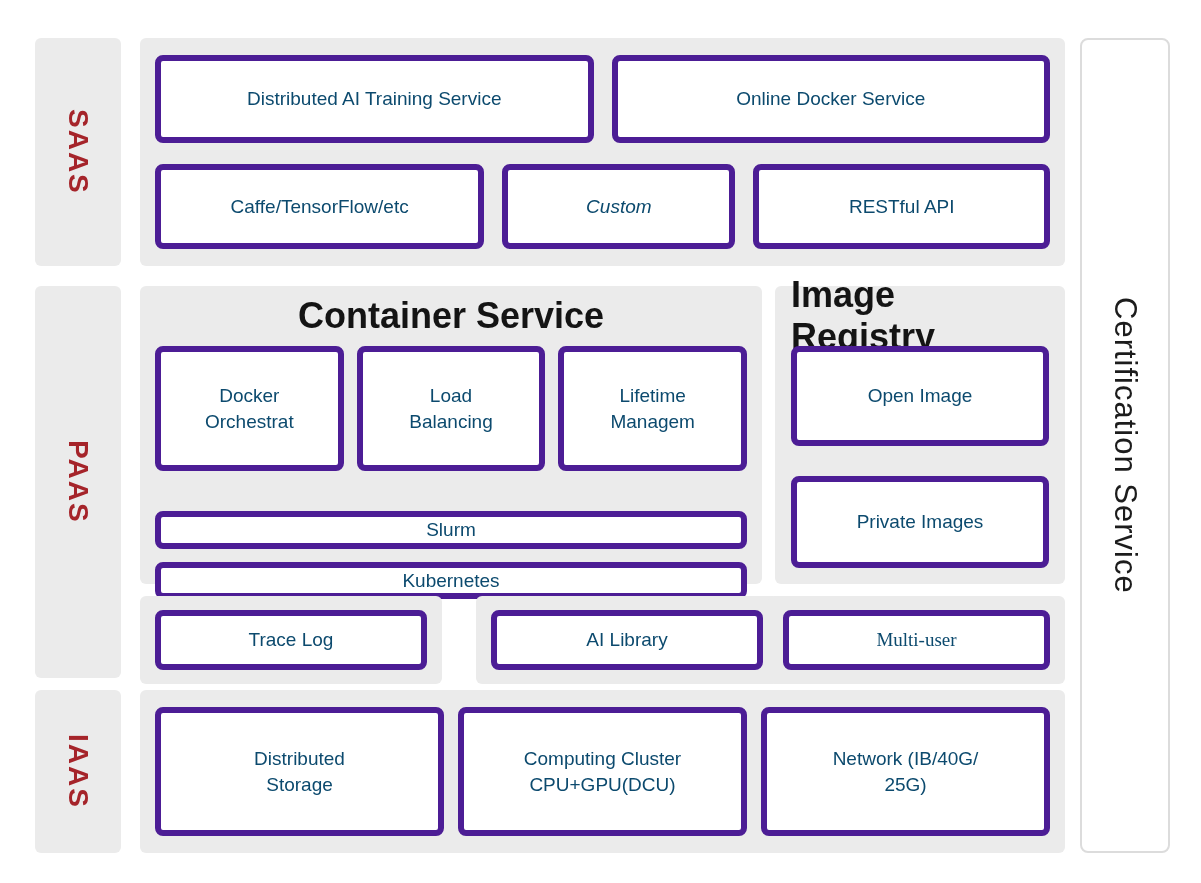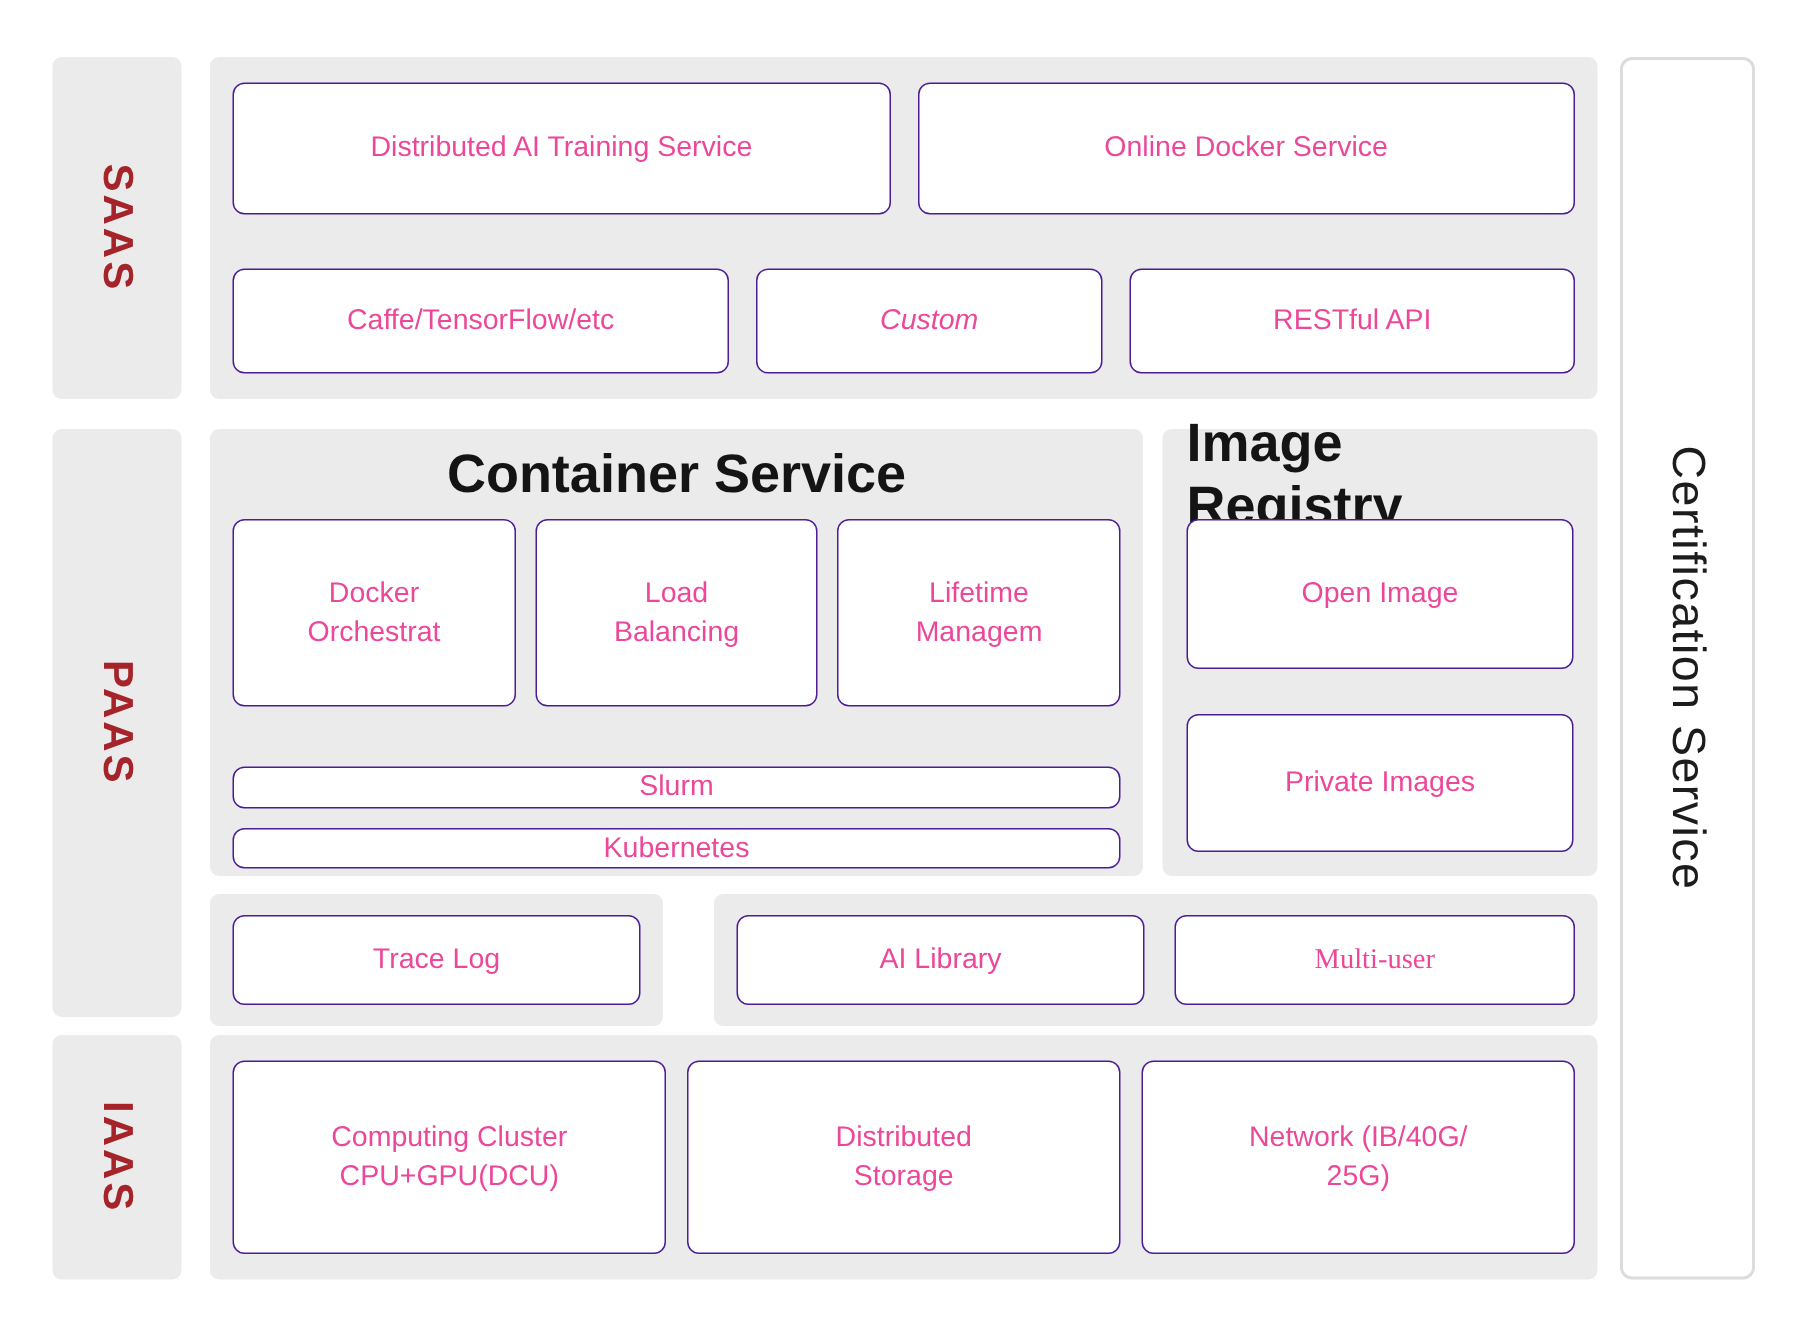--- a/index.html
+++ b/index.html
@@ -19,39 +19,39 @@
   .red-label { color: #a5242a; font-size: 28px; font-weight: 700; letter-spacing: 2px; }
   #saas-label { top: 38px;  height: 228px; }
   #paas-label { top: 286px; height: 392px; }
   #iaas-label { top: 690px; height: 163px; }
 
   
   .panel { position: absolute; background: #ebebeb; border-radius: 6px; box-sizing: border-box; }
 
   
   .box {
-    background: #ffffff; border: 1px solid #4c1d95; border-radius: 8px;
+    background: #ffffff; border: 6px solid #4c1d95; border-radius: 8px;
     display: flex; align-items: center; justify-content: center;
-    text-align: center; font-size: 19px; color: #ec4899;
+    text-align: center; font-size: 19px; color: #0c4a6e;
     white-space: pre-line; line-height: 1.35; box-sizing: border-box;
   }
 
   .panel-title {
     display: flex; align-items: center; justify-content: center;
     font-size: 36px; font-weight: 700; color: #141414;
   }
 
   
   #saas-panel {
     left: 140px; top: 38px; width: 925px; height: 228px;
     padding: 17px 15px; display: flex; flex-direction: column; justify-content: space-between;
   }
   .saas-row { display: flex; gap: 18px; }
   #saas-row-1 { height: 88px; }
-  #saas-row-2 { height: 70px; }
+  #saas-row-2 { height: 85px; }
   .fb-1 { flex: 1 1 0; }
   .fb-caffe  { flex: 330 1 0; }
   .fb-custom { flex: 230 1 0; font-style: italic; }
   .fb-rest   { flex: 296 1 0; }
 
   
   #container-panel {
     left: 140px; top: 286px; width: 622px; height: 298px;
     padding: 0 15px 16px; display: flex; flex-direction: column;
   }
@@ -143,24 +143,24 @@
     <div class="box">Trace Log</div>
   </div>
   <div class="panel mid-panel" id="mid-panel-2">
     <div class="box">AI Library</div>
   </div>
   <div class="panel mid-panel" id="mid-panel-3">
     <div class="box">Multi-user</div>
   </div>
 
   <div class="panel" id="iaas-panel">
+    <div class="box">Distributed
+Storage</div>
     <div class="box">Computing Cluster
 CPU+GPU(DCU)</div>
-    <div class="box">Distributed
-Storage</div>
     <div class="box">Network (IB/40G/
 25G)</div>
   </div>
 
   <div id="cert-panel">
     <span class="vtext" id="cert-text">Certification Service</span>
   </div>
 
 </div>
 

